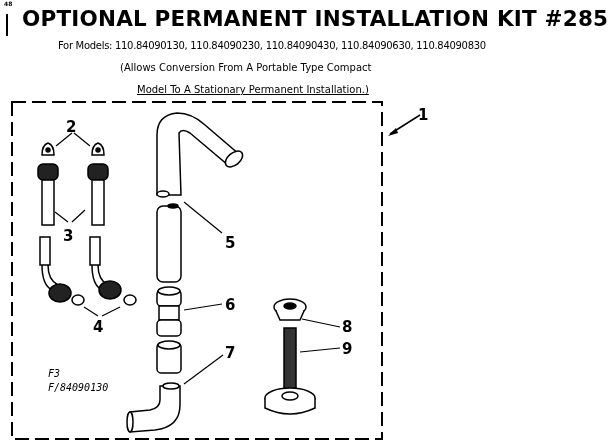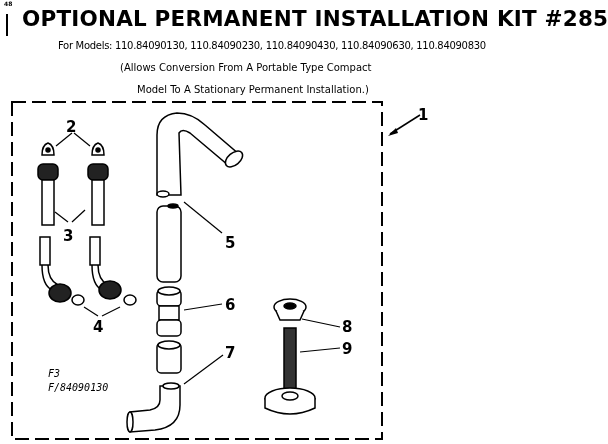--- a/index.html
+++ b/index.html
@@ -1,21 +1,21 @@
 <!DOCTYPE html>
 <html><head>
   <meta charset="utf-8">
   <style>
     html, body { margin: 0; padding: 0; background: #ffffff; }
     body { width: 608px; height: 444px; position: relative; overflow: hidden; font-family: "DejaVu Sans", sans-serif; color: #000; }
     .title { position: absolute; left: 22px; top: 6px; font-family: "DejaVu Sans", sans-serif; font-weight: bold; font-size: 21.5px; letter-spacing: 0.2px; white-space: nowrap; }
     .models { position: absolute; left: 58px; top: 40px; font-family: "DejaVu Sans", sans-serif; font-weight: normal; font-size: 10px; white-space: nowrap; letter-spacing: -0.3px; }
     .sub { position: absolute; font-family: "DejaVu Sans", sans-serif; font-size: 10px; white-space: nowrap; }
     .sub1 { left: 120px; top: 62px; }
-    .sub2 { left: 137px; top: 84px; }
+    .sub2 { left: 137px; top: 84px; text-decoration: underline; }
     .mark { position: absolute; left: 4px; top: 0px; font-size: 6px; font-weight: bold; }
     .leftbar { position: absolute; left: 6px; top: 14px; width: 2px; height: 22px; background: #000; }
     svg.diagram { position: absolute; left: 0; top: 0; }
     .callout { font-family: "DejaVu Sans", sans-serif; font-weight: bold; font-size: 15px; }
     .ref { font-family: "DejaVu Sans Mono", monospace; font-style: italic; font-size: 10px; }
   </style>
 </head>
 <body>
 
 <div class="mark">48</div>

